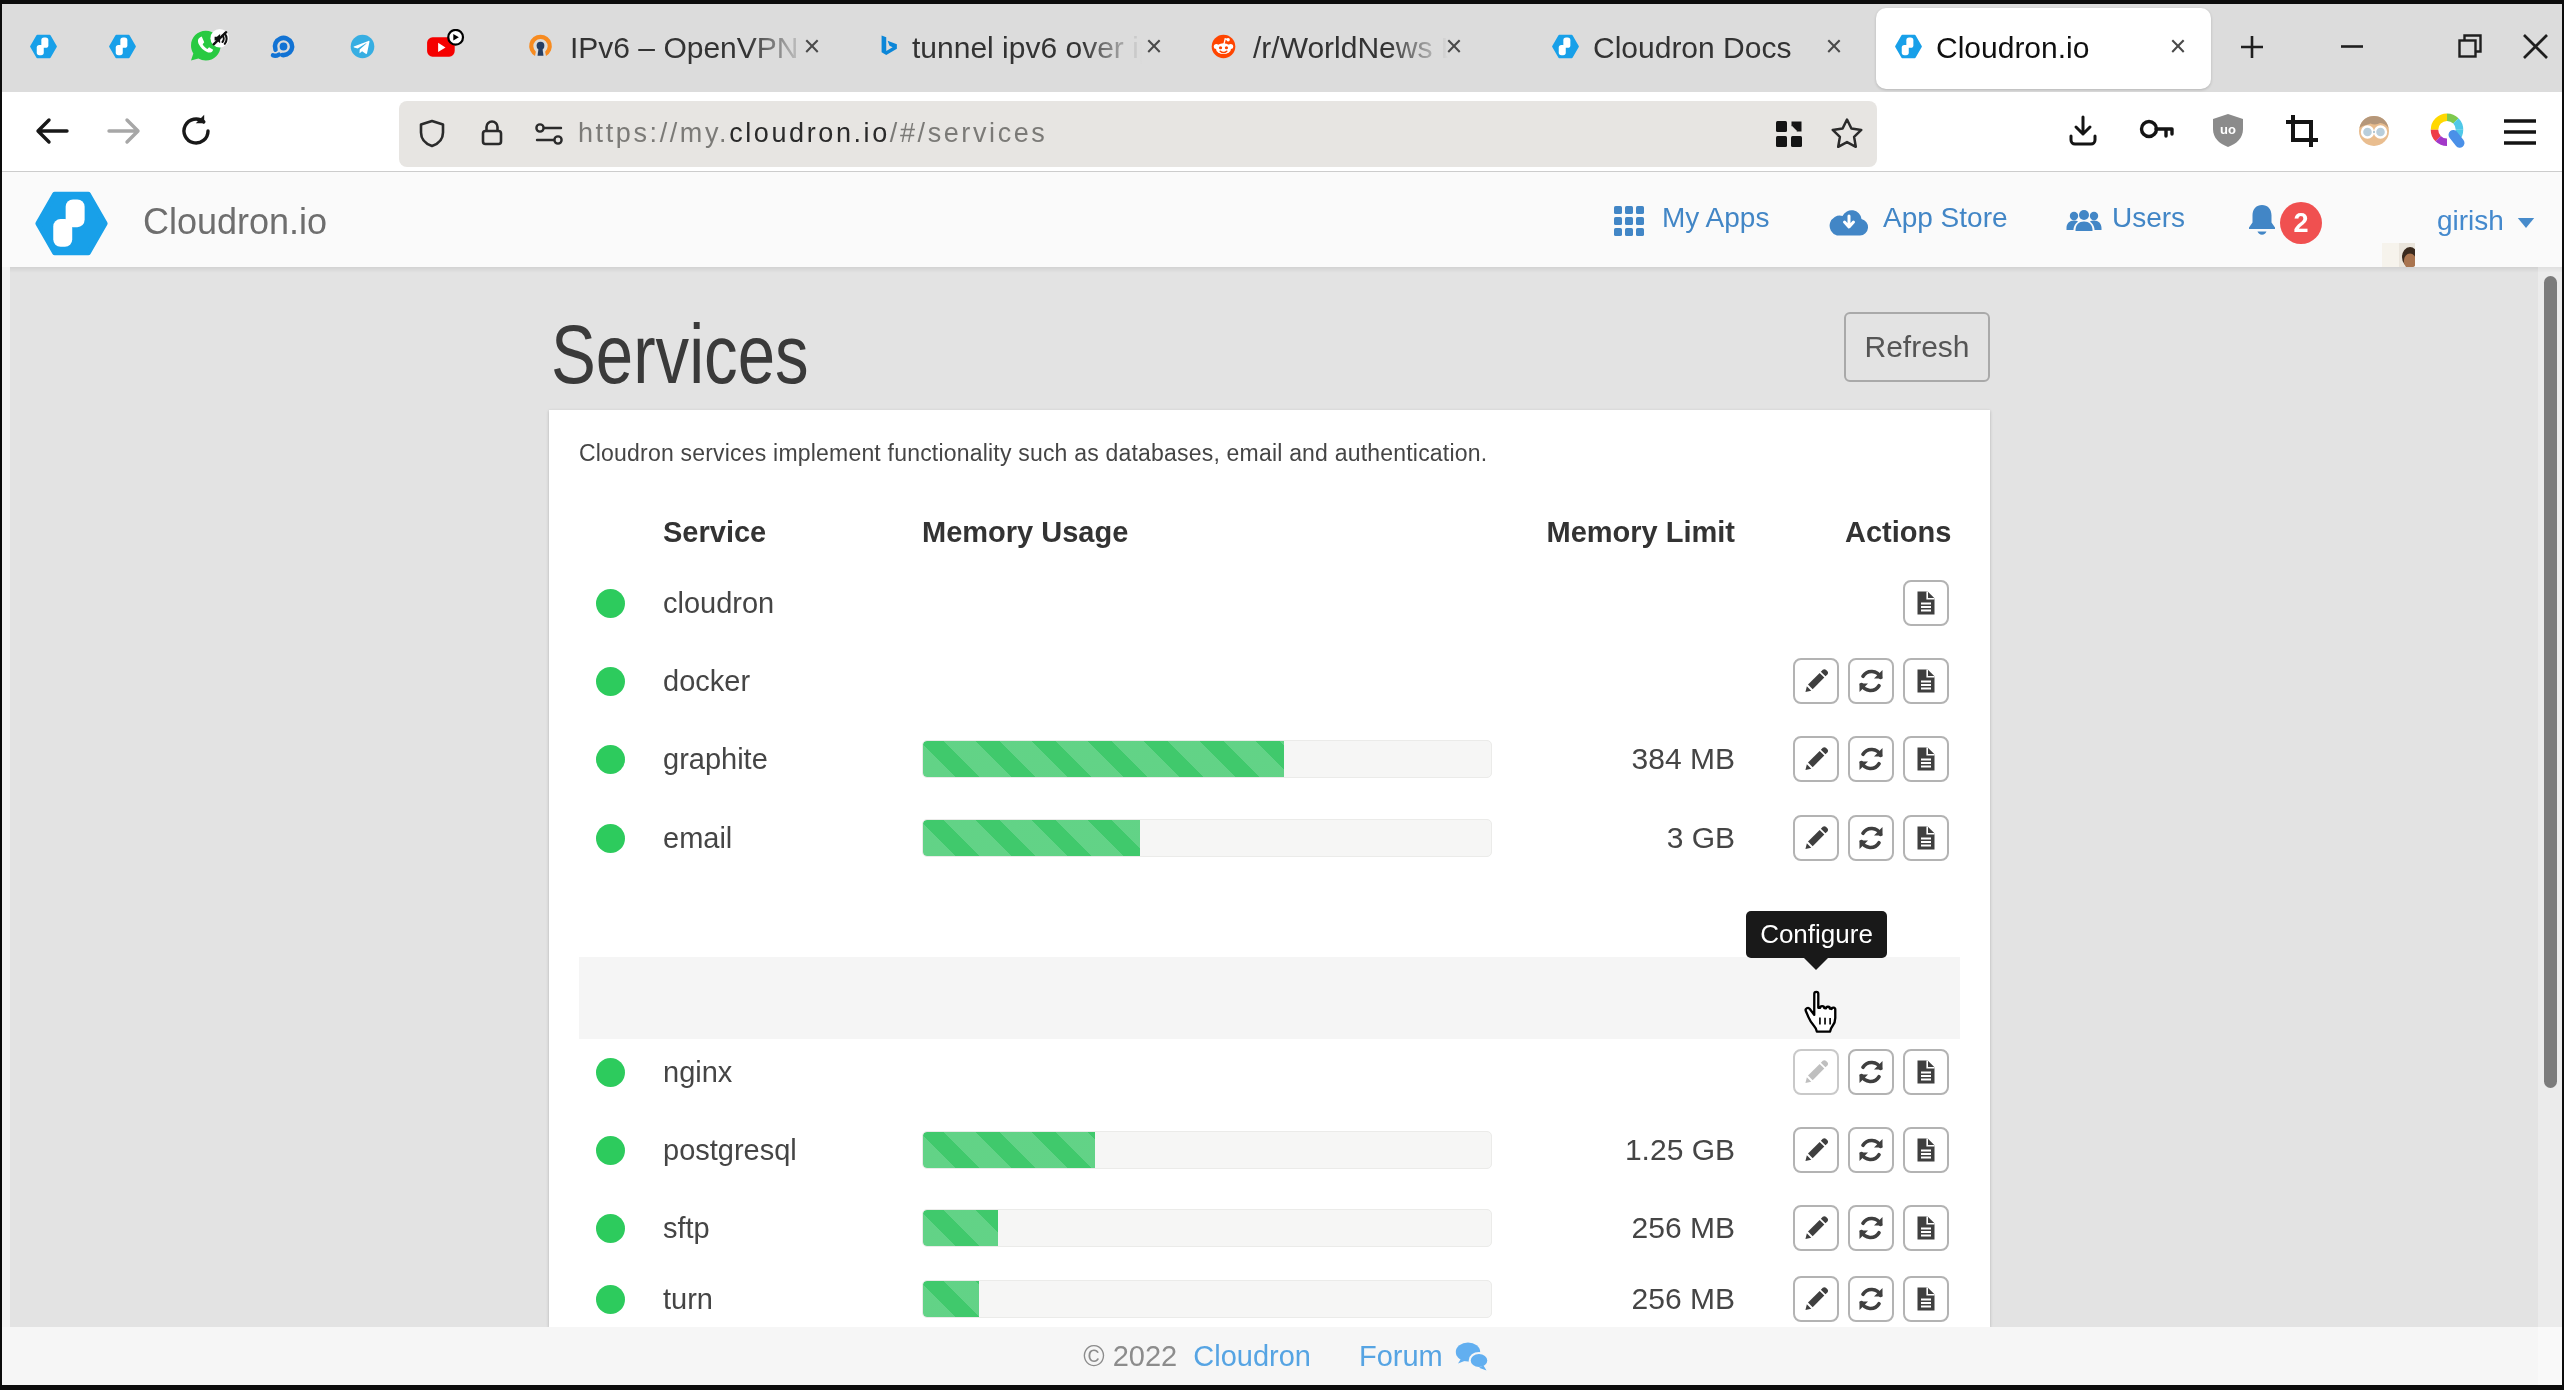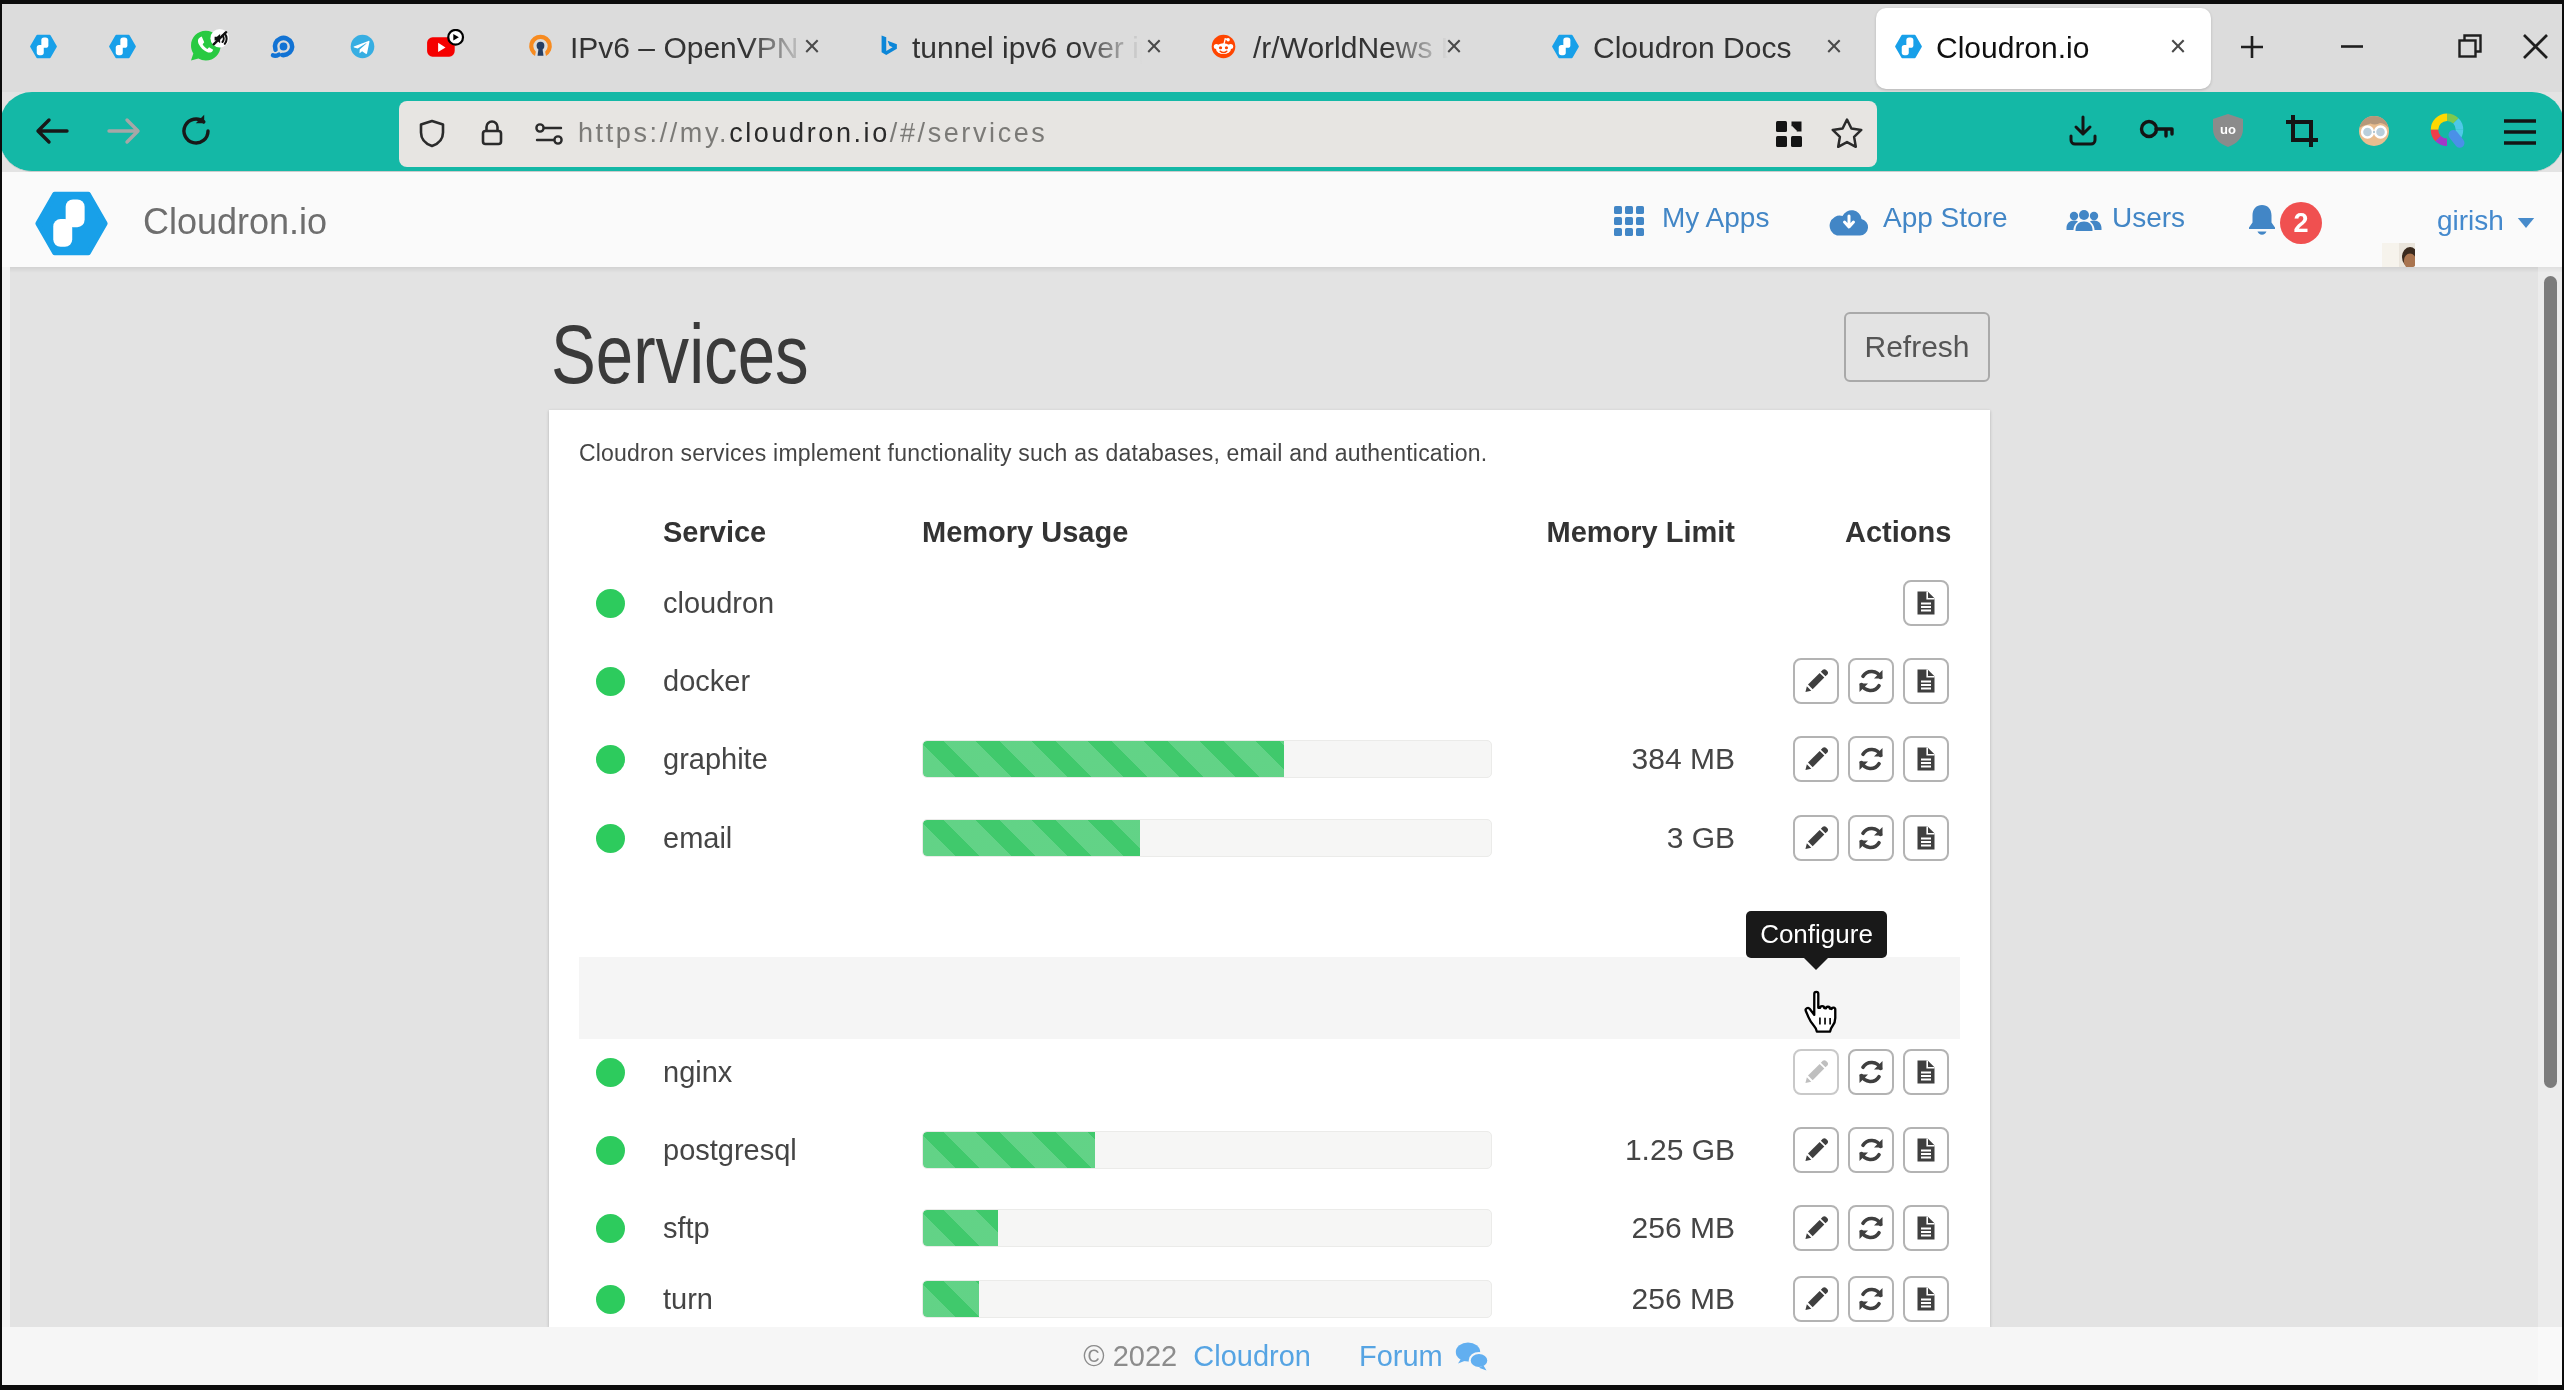--- a/index.html
+++ b/index.html
@@ -18,21 +18,21 @@
 #tabbar { left:0; top:0; width:2564px; height:92px; background:#dcdcdc; }
 .pin { top:33px; width:27px; height:27px; }
 .tabtitle { top:31px; font-size:30px; color:#333333; white-space:nowrap; overflow:hidden; }
 .fadeR:after { content:""; position:absolute; right:0; top:0; bottom:0; width:60px;
   background:linear-gradient(to right, rgba(220,220,220,0), #dcdcdc); }
 .tclose { top:31px; width:32px; height:32px; font-size:29px; color:#4a4a4a; text-align:center; line-height:30px; font-weight:400; }
 #activetab { left:1876px; top:8px; width:335px; height:81px; background:#ffffff; border-radius:10px;
   box-shadow:0 1px 3px rgba(0,0,0,.18); }
 
 
-#navbar { left:0; top:92px; width:2564px; height:80px; background:#14b8a6; border-bottom:1px solid #ccc;border-radius:32px; }
+#navbar { left:0; top:92px; width:2564px; height:80px; background:#ffffff; border-bottom:1px solid #ccc; }
 #urlbar { left:399px; top:9px; width:1478px; height:66px; background:#e7e5e2; border-radius:8px; }
 #urltext { left:179px; top:17px; font-size:27px; color:#7b7a77; white-space:nowrap; letter-spacing:2.6px; }
 #urltext b { color:#2a2a2a; font-weight:400; }
 
 
 #appheader { left:0; top:172px; width:2564px; height:95px; background:#fafafa; }
 .navlink { top:30px; font-size:28px; color:#4286c6; }
 #badge { left:2280px; top:30px; width:42px; height:42px; border-radius:21px; background:#f05050;
   color:#fff; font-size:27px; font-weight:700; text-align:center; line-height:42px; }
 #avatar { left:2382px; top:40px; width:33px; height:52px; overflow:hidden;margin-top:31px; }

